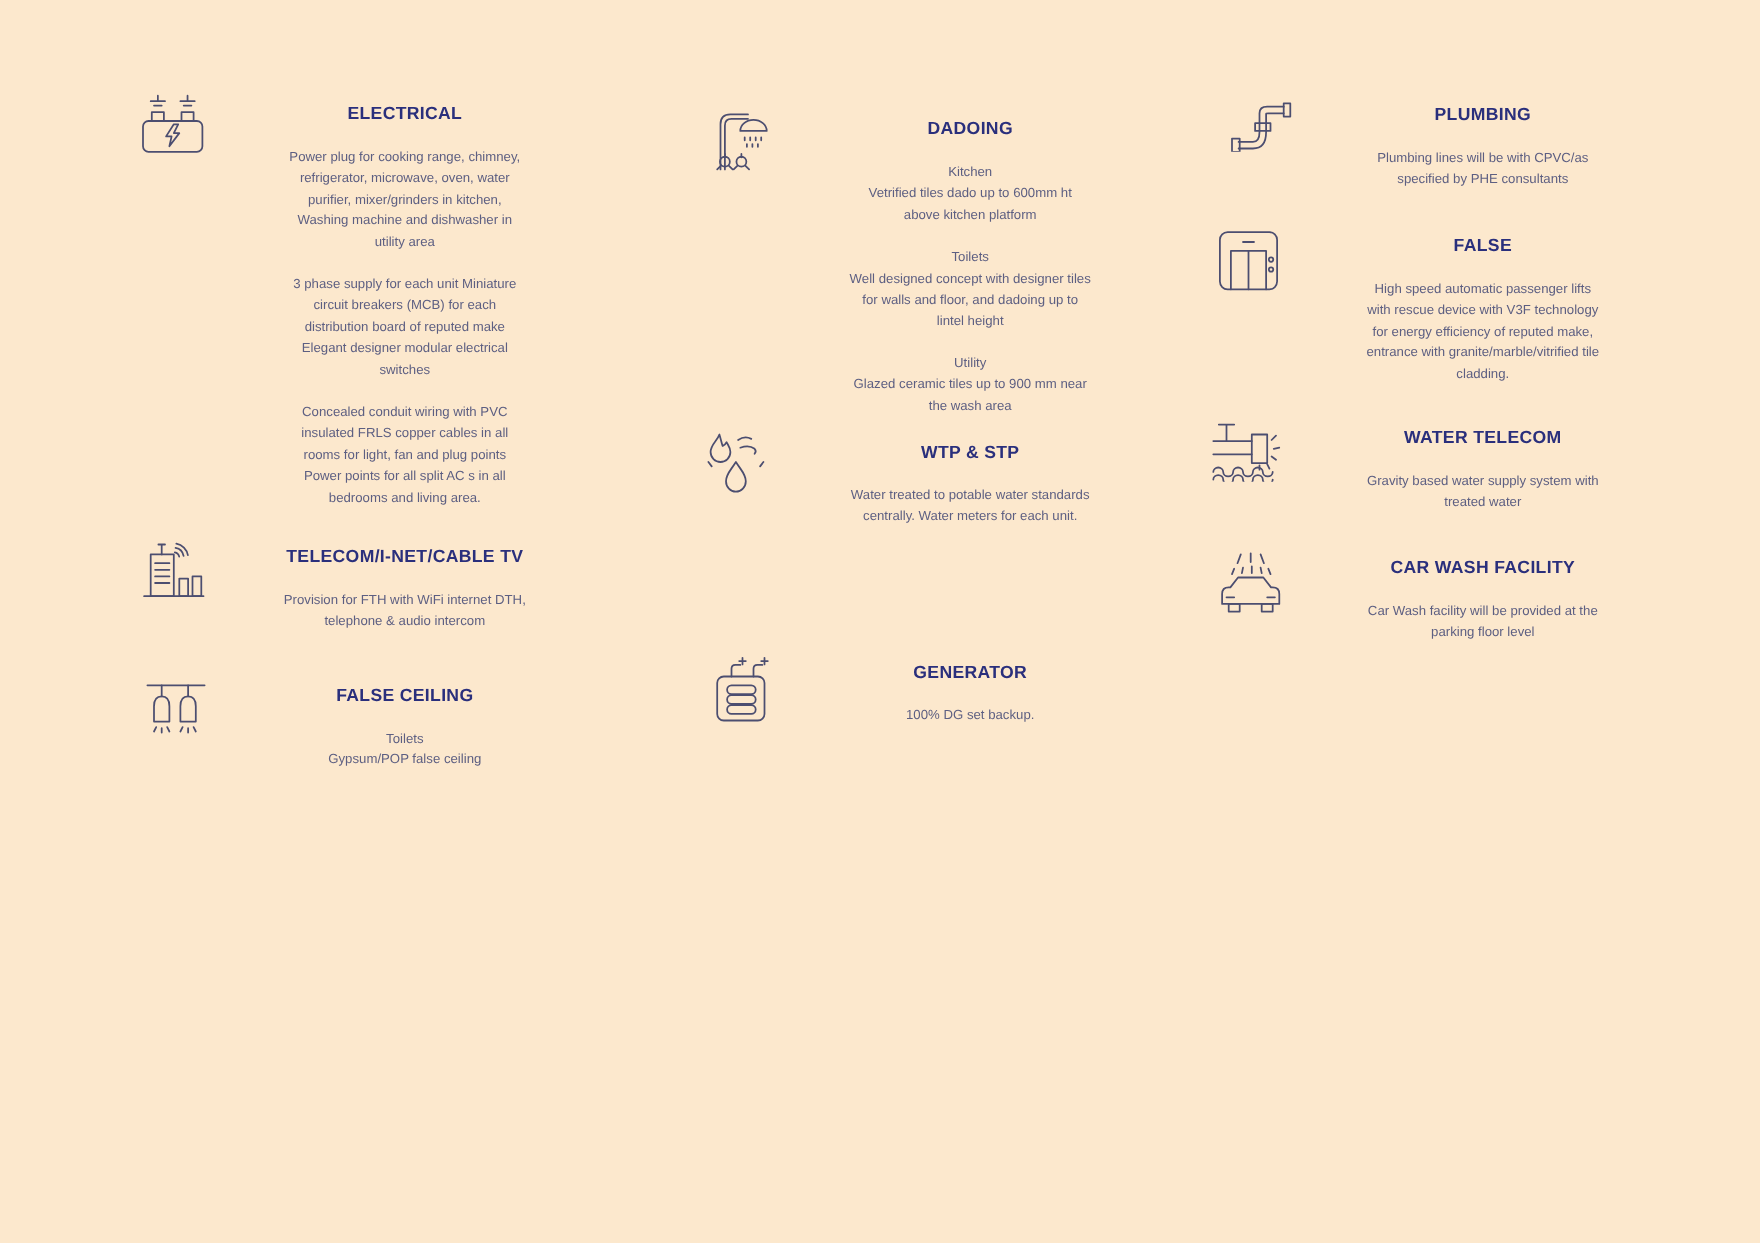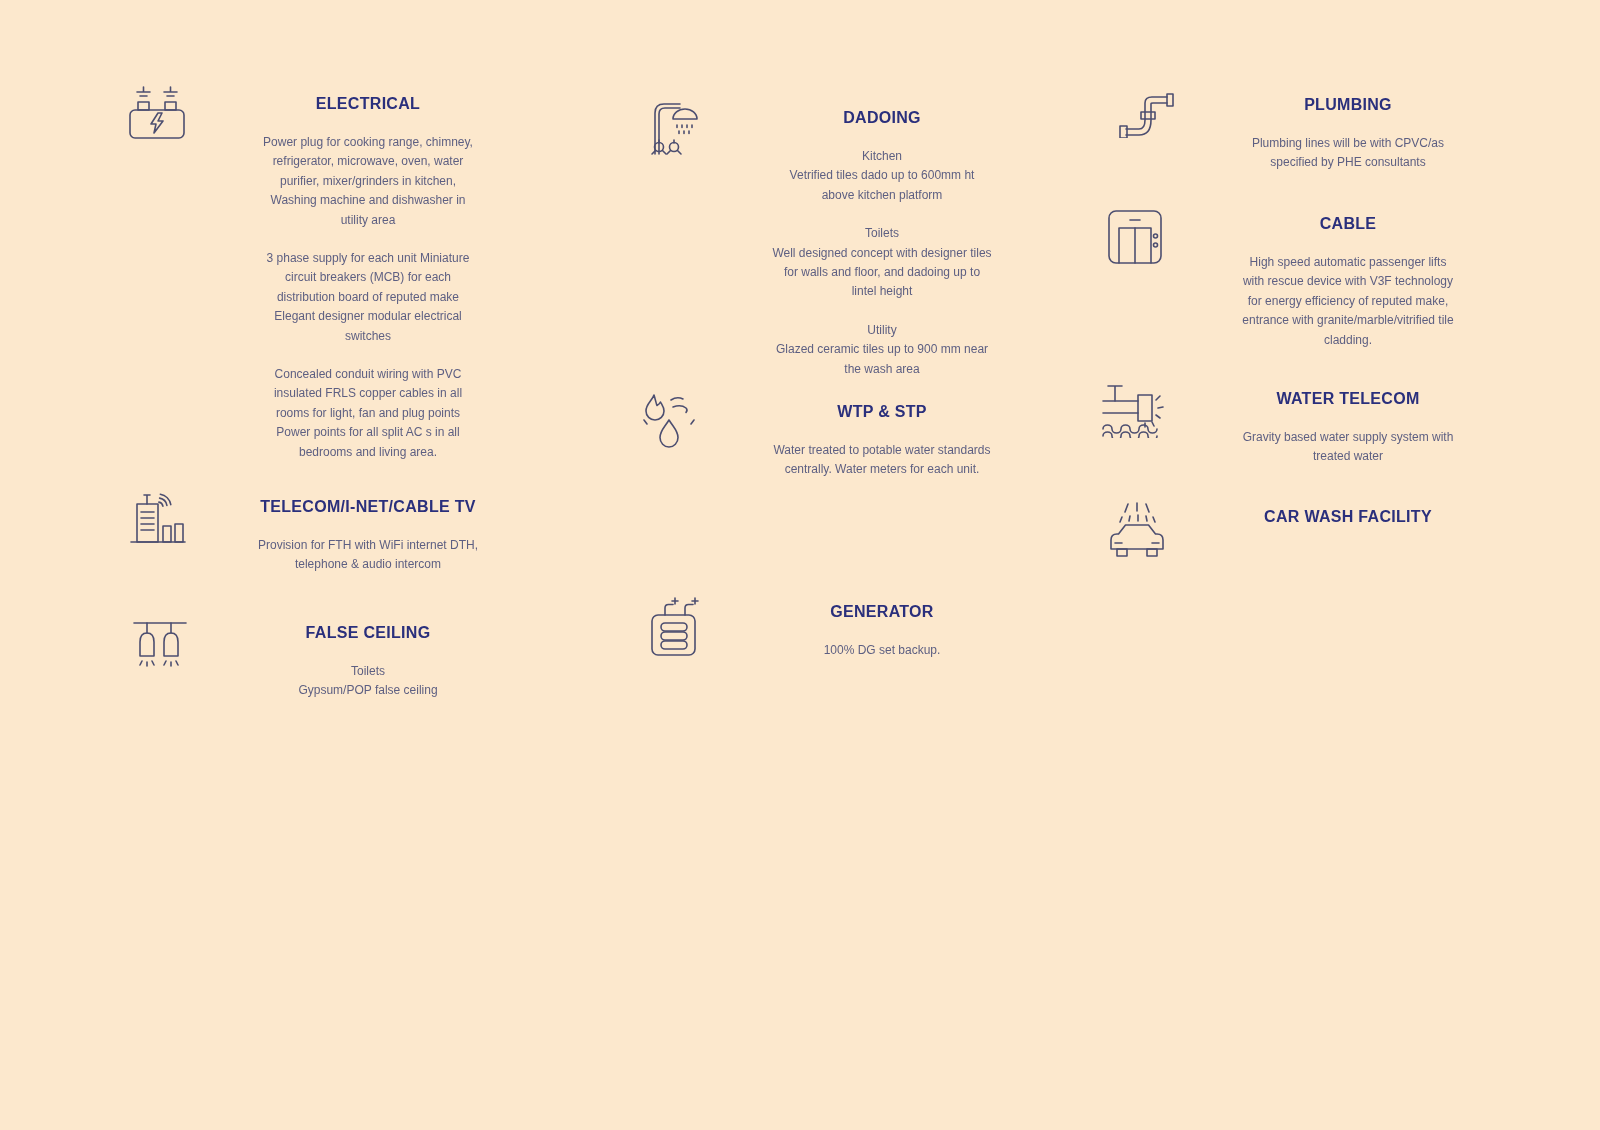--- a/index.html
+++ b/index.html
@@ -178,21 +178,21 @@
   <span class="icon">
     <svg width="58" height="58" viewBox="0 0 58 58">
       <rect x="3" y="3" width="52" height="52" rx="7"></rect>
       <path d="M24,12 H34"></path>
       <path d="M13,55 V20 H45 V55"></path>
       <path d="M29,20 V55"></path>
       <circle cx="49.5" cy="28" r="2"></circle>
       <circle cx="49.5" cy="37" r="2"></circle>
     </svg>
   </span>
-  <h3>CABLE</h3>
+  <h3>FALSE</h3>
   <p>High speed automatic passenger lifts
 with rescue device with V3F technology
 for energy efficiency of reputed make,
 entrance with granite/marble/vitrified tile
 cladding.</p>
 </div>
 
 <div class="section" id="sec-water-supply">
   <span class="icon">
     <svg width="64" height="56" viewBox="0 0 64 56">
@@ -214,13 +214,15 @@
     <svg width="62" height="64" viewBox="0 0 62 64">
       <path d="M22,6 l-3,8 M31,5 v8 M40,6 l3,8"></path>
       <path d="M16,19 l-2,5 M24,18 l-1,5 M32,17 v6 M40,18 l1,5 M47,19 l2,5"></path>
       <path d="M5,51 V42 q0,-6 6,-6 h1.5 l7,-9 h23 l7,9 H51 q6,0 6,6 v9 z"></path>
       <path d="M9,45 h7 M46,45 h7"></path>
       <rect x="11" y="51" width="10" height="7"></rect>
       <rect x="41" y="51" width="10" height="7"></rect>
     </svg>
   </span>
   <h3>CAR WASH FACILITY</h3>
+  <p>Car Wash facility will be provided at the
+parking floor level</p>
 </div>
 
 </body></html>

